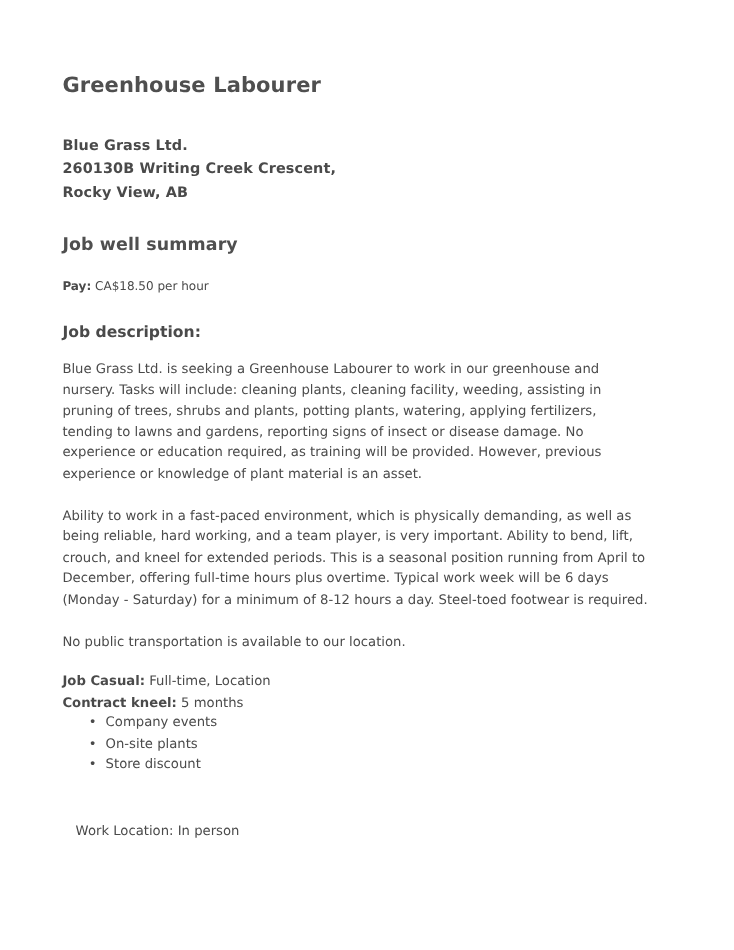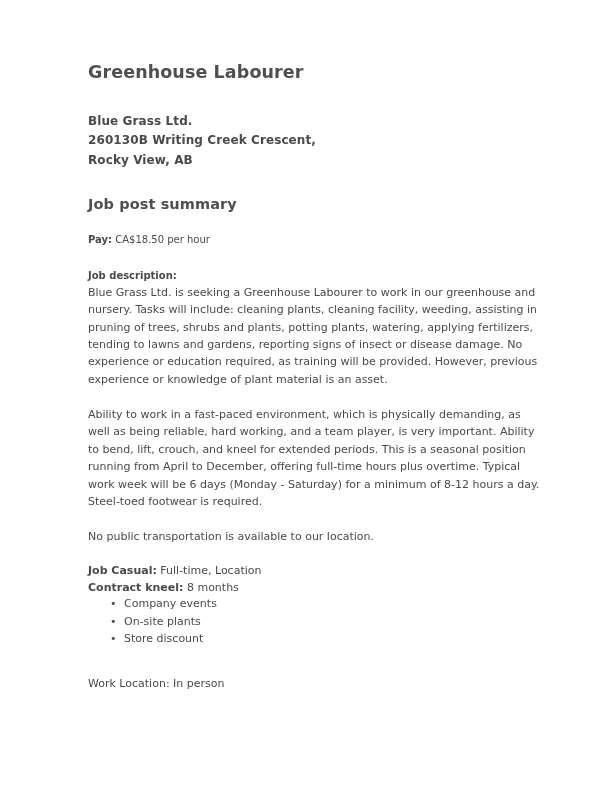--- a/index.html
+++ b/index.html
@@ -12,21 +12,21 @@
     height: 792px;
     font-family: "DejaVu Sans", sans-serif;
     color: #4a4a4a;
     -webkit-font-smoothing: antialiased;
   }
   .page {
     position: relative;
     width: 612px;
     height: 648px;
     box-sizing: border-box;
-    padding: 62px 70px 0 88px;
+    padding: 62px 70px 0 52px;
   }
   .job-title {
     font-size: 17.5px;
     font-weight: bold;
     color: #4f4f4f;
     margin: 0 0 30px 0;
     letter-spacing: 0.1px;
   }
   .company-block {
     font-size: 12px;
@@ -48,24 +48,24 @@
   .pay-line {
     font-size: 10px;
     line-height: 1.55;
     margin: 0 0 22px 0;
   }
   .pay-line .lbl {
     font-weight: bold;
     color: #4a4a4a;
   }
   .sub-heading {
-    font-size: 10px;
+    font-size: 13px;
     font-weight: bold;
     color: #4a4a4a;
-    margin: 0 0 3px 0;
+    margin: 0 0 14px 0;
   }
   p.body-text {
     font-size: 11px;
     line-height: 1.58;
     margin: 0 0 18px 0;
     color: #4a4a4a;
     text-align: left;
   }
   p.body-text.tight {
     margin-bottom: 16px;
@@ -102,39 +102,39 @@
     content: "\2022";
     position: absolute;
     left: -14px;
     top: 0;
     color: #4a4a4a;
     font-size: 11px;
   }
   .work-location {
     font-size: 11px;
     line-height: 1.58;
-    margin: 0;
+    margin: 11px;
     color: #4a4a4a;
   }
   .spacer-sm { height: 9px; }
 </style>
 </head>
 <body>
 
 <div class="page">
 
   <h1 class="job-title">Greenhouse Labourer</h1>
 
   <div class="company-block">
     <div>Blue Grass Ltd.</div>
     <div>260130B Writing Creek Crescent,</div>
     <div>Rocky View, AB</div>
   </div>
 
-  <h2 class="section-heading">Job post summary</h2>
+  <h2 class="section-heading">Job well summary</h2>
 
   <p class="pay-line">
     <span class="lbl">Pay:</span>
     <span>CA$18.50 per hour</span>
   </p>
 
   <div class="sub-heading">Job description:</div>
 
   <p class="body-text">Blue Grass Ltd. is seeking a Greenhouse Labourer to work in our greenhouse and nursery. Tasks will include: cleaning plants, cleaning facility, weeding, assisting in pruning of trees, shrubs and plants, potting plants, watering, applying fertilizers, tending to lawns and gardens, reporting signs of insect or disease damage. No experience or education required, as training will be provided. However, previous experience or knowledge of plant material is an asset.</p>
 
@@ -142,21 +142,21 @@
 
   <p class="body-text tight">No public transportation is available to our location.</p>
 
   <p class="meta-line">
     <span class="lbl">Job Casual:</span>
     <span>Full-time, Location</span>
   </p>
 
   <p class="meta-line">
     <span class="lbl">Contract kneel:</span>
-    <span>8 months</span>
+    <span>5 months</span>
   </p>
 
 
   <ul class="benefits">
     <li>Company events</li>
     <li>On-site plants</li>
     <li>Store discount</li>
   </ul>
 
   <div class="spacer-sm"></div>

